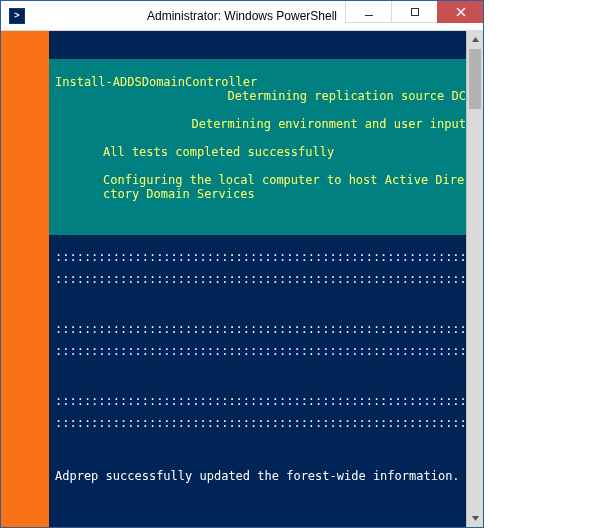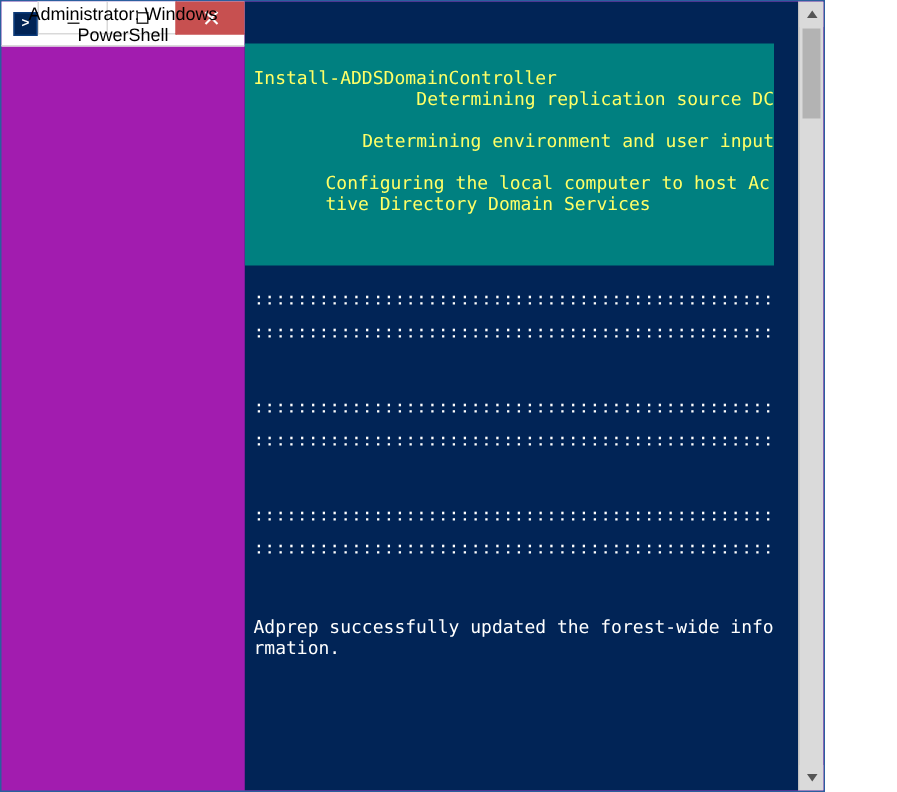--- a/index.html
+++ b/index.html
@@ -4,26 +4,26 @@
 <style>
   * { margin: 0; padding: 0; box-sizing: border-box; }
   body {
     font-family: "Segoe UI", Tahoma, sans-serif;
     background: #fff;
     width: 598px;
     height: 528px;
     overflow: hidden;
   }
   .window {
-    width: 550px;
+    width: 484px;
     height: 528px;
     border: 1px solid #2b5f9e;
     display: flex;
-    flex-direction: row;
-    background: #a21caf;
+    flex-direction: column;
+    background: #f97316;
   }
   .titlebar {
     height: 30px;
     background: #fff;
     display: flex;
     align-items: center;
     position: relative;
     border-bottom: 1px solid #d9d9d9;
   }
   .titlebar-icon {
@@ -81,24 +81,25 @@
     position: relative;
     overflow: hidden;
   }
   .console {
     flex: 1;
     background: #012456;
     color: #eeedf0;
     font-family: Consolas, "Lucida Console", monospace;
     font-size: 12px;
     line-height: 14px;
-    padding: 2px 16px 2px 6px;
+    padding: 2px 0 2px 6px;
     overflow: hidden;
     white-space: pre-wrap;
     word-break: break-all;
+    margin-left: 48px;
   }
   .scrollbar {
     width: 17px;
     background: #dadada;
     position: relative;
     border-left: 1px solid #c0c0c0;
   }
   .sb-btn {
     width: 100%;
     height: 17px;
@@ -163,20 +164,21 @@
       </div>
     </div>
   </div>
 
   <div class="client-area">
     <div class="console">
       <div class="progress-block">
 <span>Install-ADDSDomainController</span>
 <span class="ind1">Determining replication source DC</span>
 <span class="ind1">Determining environment and user input</span>
+<span class="ind2">All tests completed successfully</span>
 <span class="ind2">Configuring the local computer to host Active Directory Domain Services</span>
       </div>
 <div class="sep-row">::::::::::::::::::::::::::::::::::::::::::::::::::::::::::::::::::::::::::::::::::::::::::::::::::</div>
 <div class="sep-row">::::::::::::::::::::::::::::::::::::::::::::::::::::::::::::::::::::::::::::::::::::::::::::::::::</div>
 <div class="blank"></div>
 <div class="sep-row">::::::::::::::::::::::::::::::::::::::::::::::::::::::::::::::::::::::::::::::::::::::::::::::::::</div>
 <div class="sep-row">::::::::::::::::::::::::::::::::::::::::::::::::::::::::::::::::::::::::::::::::::::::::::::::::::</div>
 <div class="blank"></div>
 <div class="sep-row">::::::::::::::::::::::::::::::::::::::::::::::::::::::::::::::::::::::::::::::::::::::::::::::::::</div>
 <div class="sep-row">::::::::::::::::::::::::::::::::::::::::::::::::::::::::::::::::::::::::::::::::::::::::::::::::::</div>

